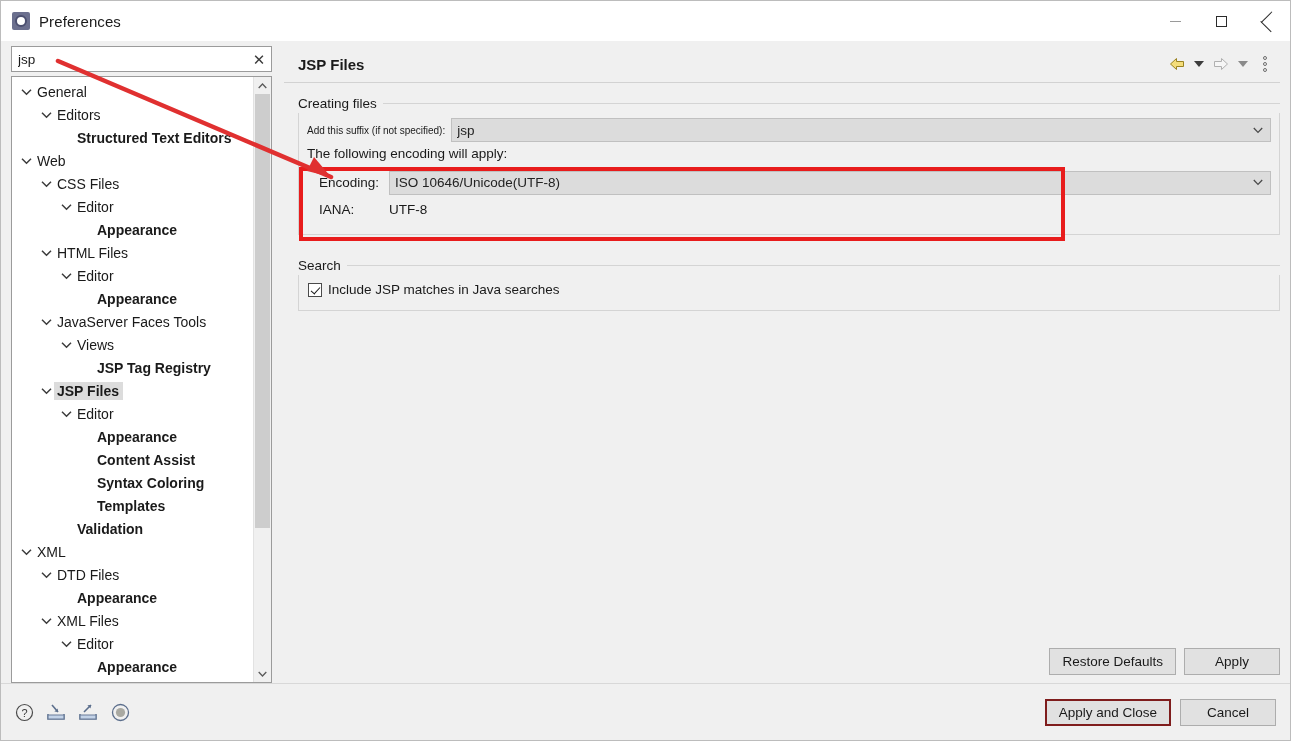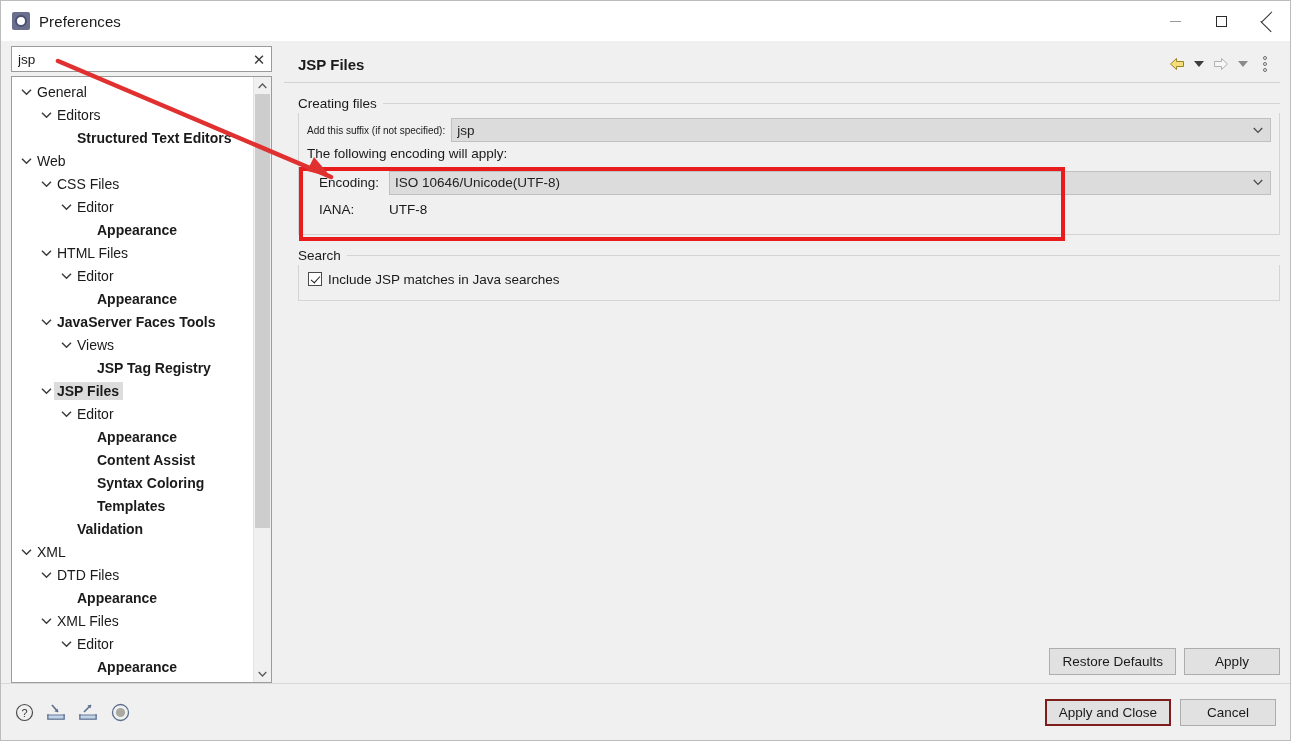--- a/index.html
+++ b/index.html
@@ -369,21 +369,21 @@
   .redbox {
     position: absolute;
     border: 4px solid #e81c1c;
     box-sizing: border-box;
     pointer-events: none;
     z-index: 40;
   }
 
   .check-row {
     display: flex;
-    align-items: flex-start;
+    align-items: flex-end;
     gap: 6px;
     padding: 3px 0 4px 1px;
   }
   .chk {
     width: 14px; height: 14px;
     border: 1px solid #4a4a4a;
     background: #ffffff;
     box-sizing: border-box;
     position: relative;
     cursor: default;
@@ -553,21 +553,21 @@
                 <svg width="11" height="8" viewBox="0 0 11 8">
                   <path d="M1 1.8L5.5 6.3L10 1.8" fill="none" stroke="#3c3c3c" stroke-width="1.5"></path>
                 </svg>
               </span>
               <span class="lbl">Editor</span>
             </div>
             <div class="tnode leaf" style="padding-left: 66px;">
               <span class="chev"></span>
               <span class="lbl">Appearance</span>
             </div>
-            <div class="tnode" style="padding-left: 26px; font-weight: bold;">
+            <div class="tnode" style="padding-left: 26px;">
               <span class="chev">
                 <svg width="11" height="8" viewBox="0 0 11 8">
                   <path d="M1 1.8L5.5 6.3L10 1.8" fill="none" stroke="#3c3c3c" stroke-width="1.5"></path>
                 </svg>
               </span>
               <span class="lbl">JavaServer Faces Tools</span>
             </div>
             <div class="tnode" style="padding-left: 46px;">
               <span class="chev">
                 <svg width="11" height="8" viewBox="0 0 11 8">
@@ -743,21 +743,21 @@
               </div>
               <div class="enc-row">
                 <span class="enc-lbl">IANA:</span>
                 <span class="enc-val">UTF-8</span>
               </div>
             </div>
 
           </div>
         </div>
 
-        <div class="group" style="margin-top:10px;">
+        <div class="group" style="margin-top:20px;">
           <div class="group-head">
             <span class="group-label">Search</span>
             <span class="group-rule"></span>
           </div>
           <div class="group-body">
             <div class="check-row">
               <span class="chk"></span>
               <span class="chk-label">Include JSP matches in Java searches</span>
             </div>
           </div>

